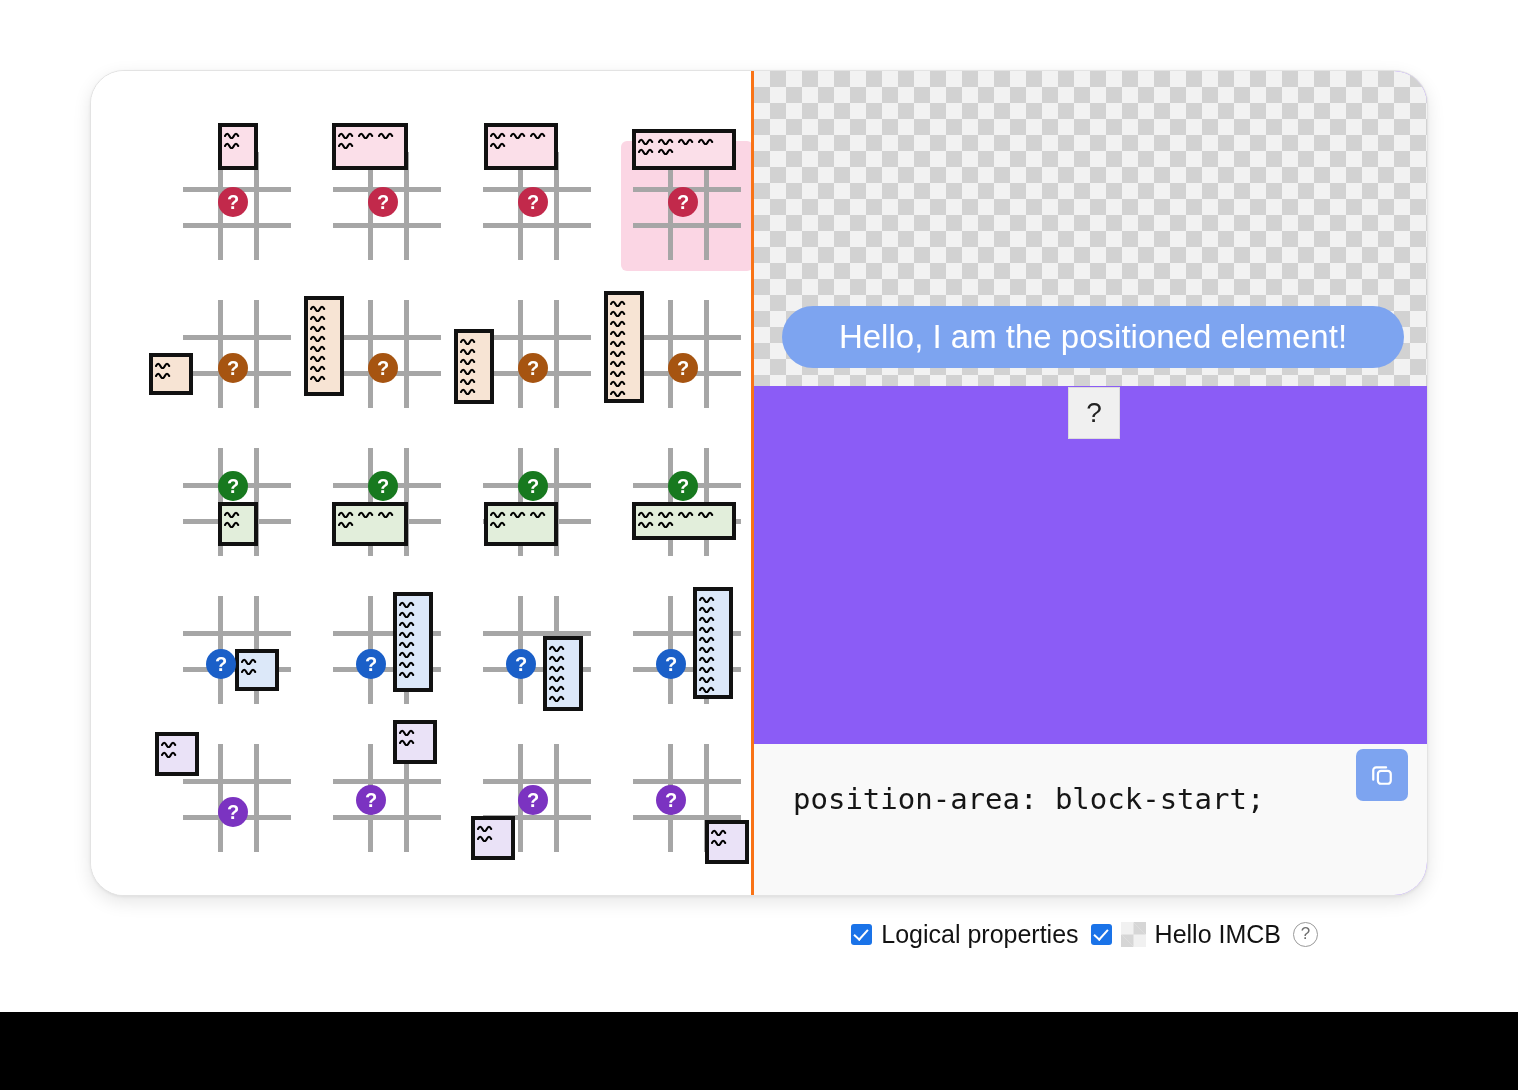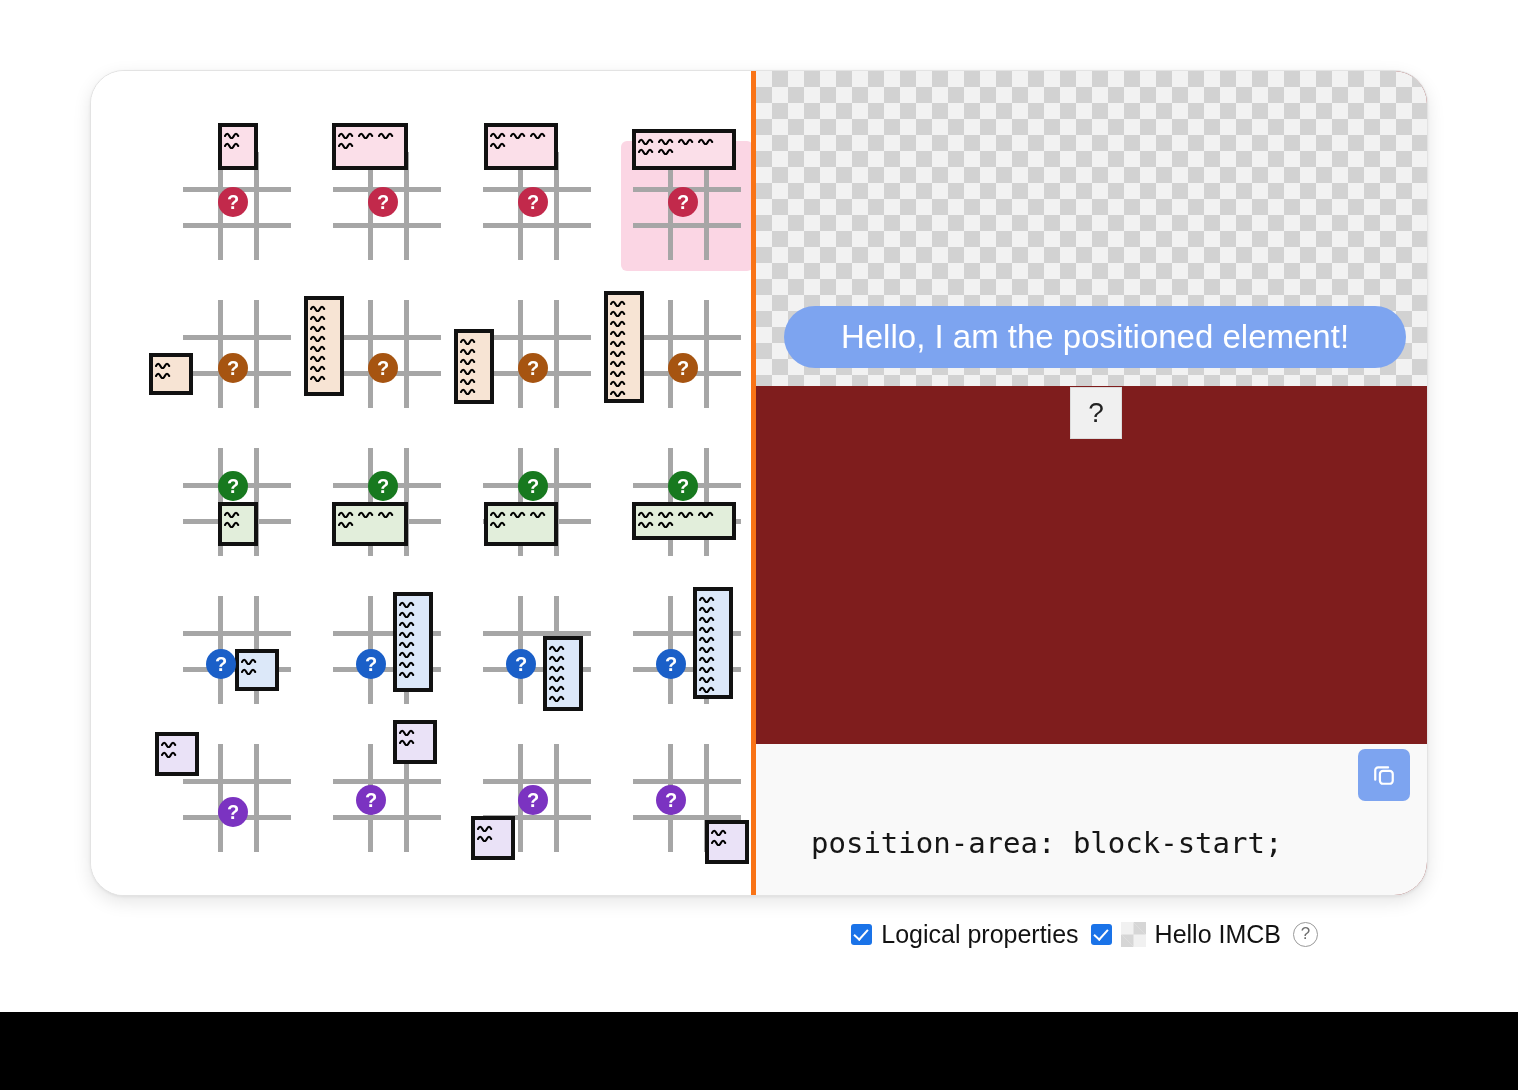--- a/index.html
+++ b/index.html
@@ -36,23 +36,23 @@
   }
   .card-left {
     position: relative;
     width: 660px; height: 100%;
     background: #ffffff;
     flex: 0 0 660px;
   }
   .card-right {
     position: relative;
     width: 678px; height: 100%;
-    background: #7f1d1d;
+    background: #8b5cf6;
     flex: 1 1 auto;
-    border-left: 5px solid #f97316;
+    border-left: 3px solid #f97316;
   }
 
   
   .icon-grid {
     position: absolute;
     left: 80px; top: 70px;
     display: grid;
     grid-template-columns: repeat(4, 132px);
     grid-template-rows: repeat(5, 130px);
     column-gap: 18px;
@@ -154,27 +154,26 @@
 
   
   .code-panel {
     position: absolute;
     left: 0; top: 673px;
     width: 678px; height: 153px;
     background: #f9f9f9;
   }
   .code-text {
     position: absolute;
-    left: 55px; top: 38px;
+    left: 39px; top: 38px;
     font-family: "DejaVu Sans Mono", monospace;
     font-size: 29px;
     color: #161616;
     letter-spacing: 0px;
     white-space: nowrap;
-    margin-top: 44px;
   }
   .copy-btn {
     position: absolute;
     right: 24px; top: 5px;
     width: 52px; height: 52px;
     background: #7da4f0;
     border-radius: 7px;
     display: flex; align-items: center; justify-content: center;
     cursor: pointer;
   }

